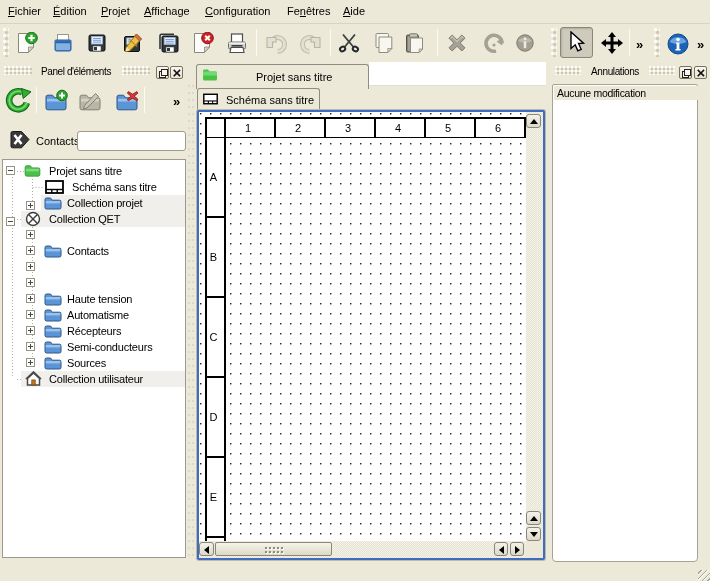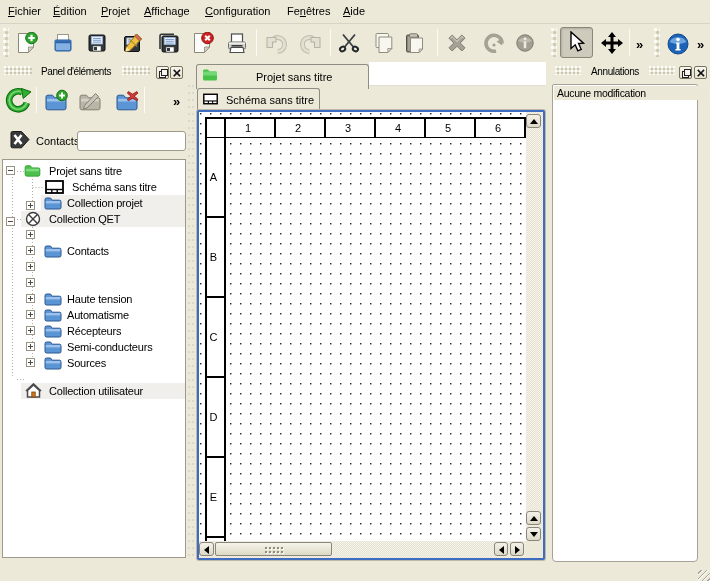--- a/index.html
+++ b/index.html
@@ -334,21 +334,21 @@
     <span class="lbl" style="left:26px">Semi-conducteurs</span>
   </div>
   <div class="expander plus" style="left:23px; top:182px; position:absolute;"></div>
   <div class="trow" style="position:absolute; left:38px; top:195px; width:144px;">
     <svg style="position:absolute; left:3px; top:1px; width:18px; height:14px;" viewBox="0 0 18 14">
         <use href="#bf"></use>
       </svg>
     <span class="lbl" style="left:26px">Sources</span>
   </div>
   <div class="expander plus" style="left:23px; top:198px; position:absolute;"></div>
-  <div class="trow gray" style="position:absolute; left:18px; top:211px; width:164px;margin-top:12px;">
+  <div class="trow gray" style="position:absolute; left:18px; top:211px; width:164px;">
     <svg style="position:absolute; left:4px; top:0px; width:17px; height:16px;" viewBox="0 0 17 16">
       <path d="M2.5 7.5 L8.5 2 L14.5 7.5 V14 H2.5 Z" fill="#fff" stroke="#4a4a4a" stroke-width="1.5"></path>
       <path d="M1 8 L8.5 1 L16 8" fill="none" stroke="#4a4a4a" stroke-width="1.7"></path>
       <rect x="6.8" y="9" width="3.4" height="5" fill="#d07818" stroke="#7a4408" stroke-width="0.8"></rect>
     </svg>
     <span class="lbl" style="left:28px">Collection utilisateur</span>
   </div>
 </div>
 <div id="splitterL"></div>
 

